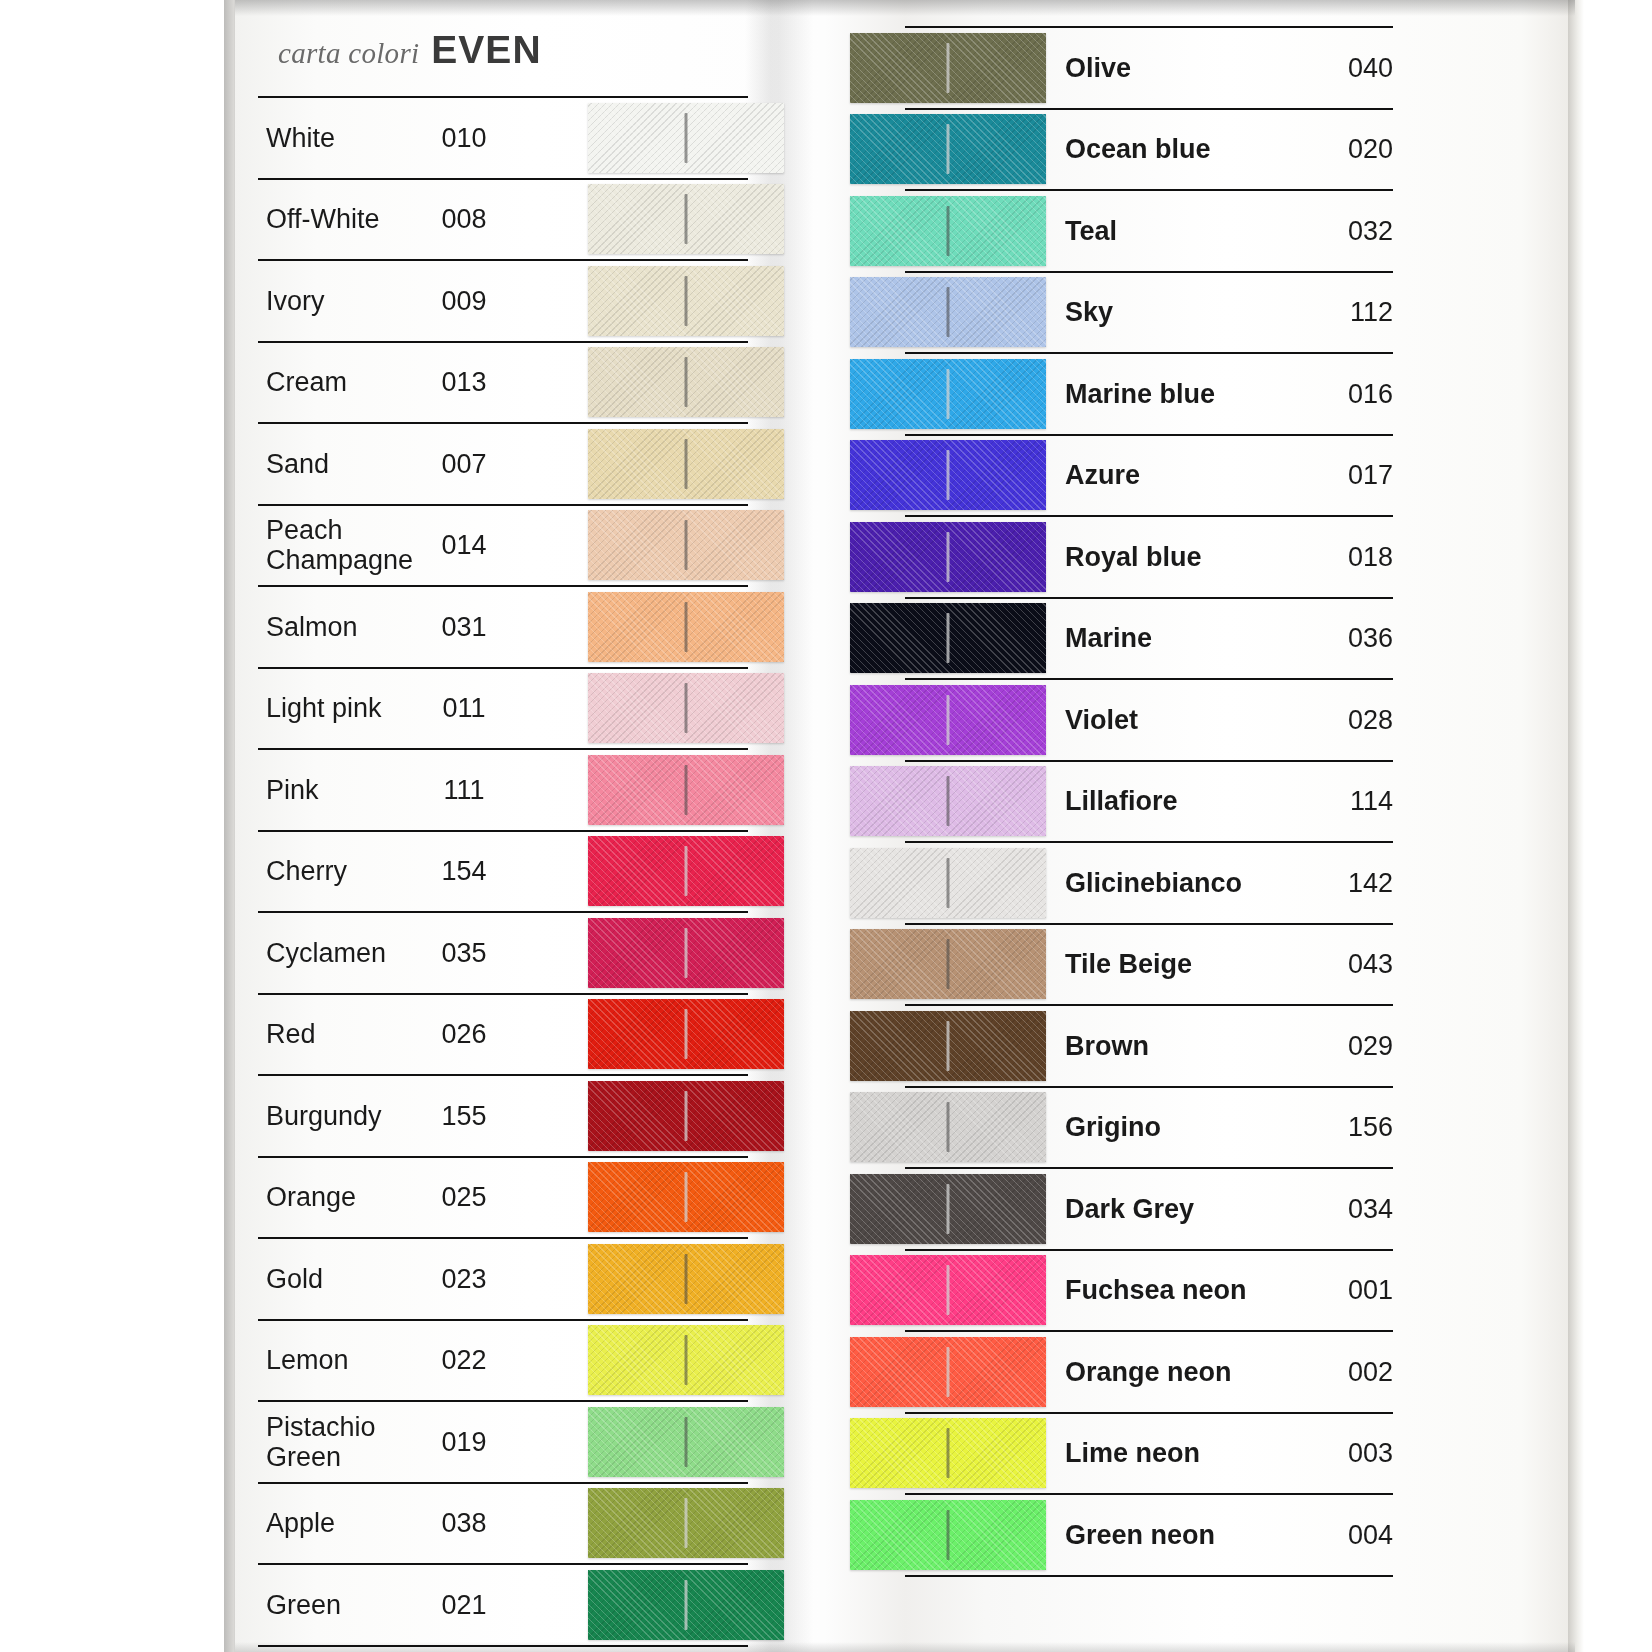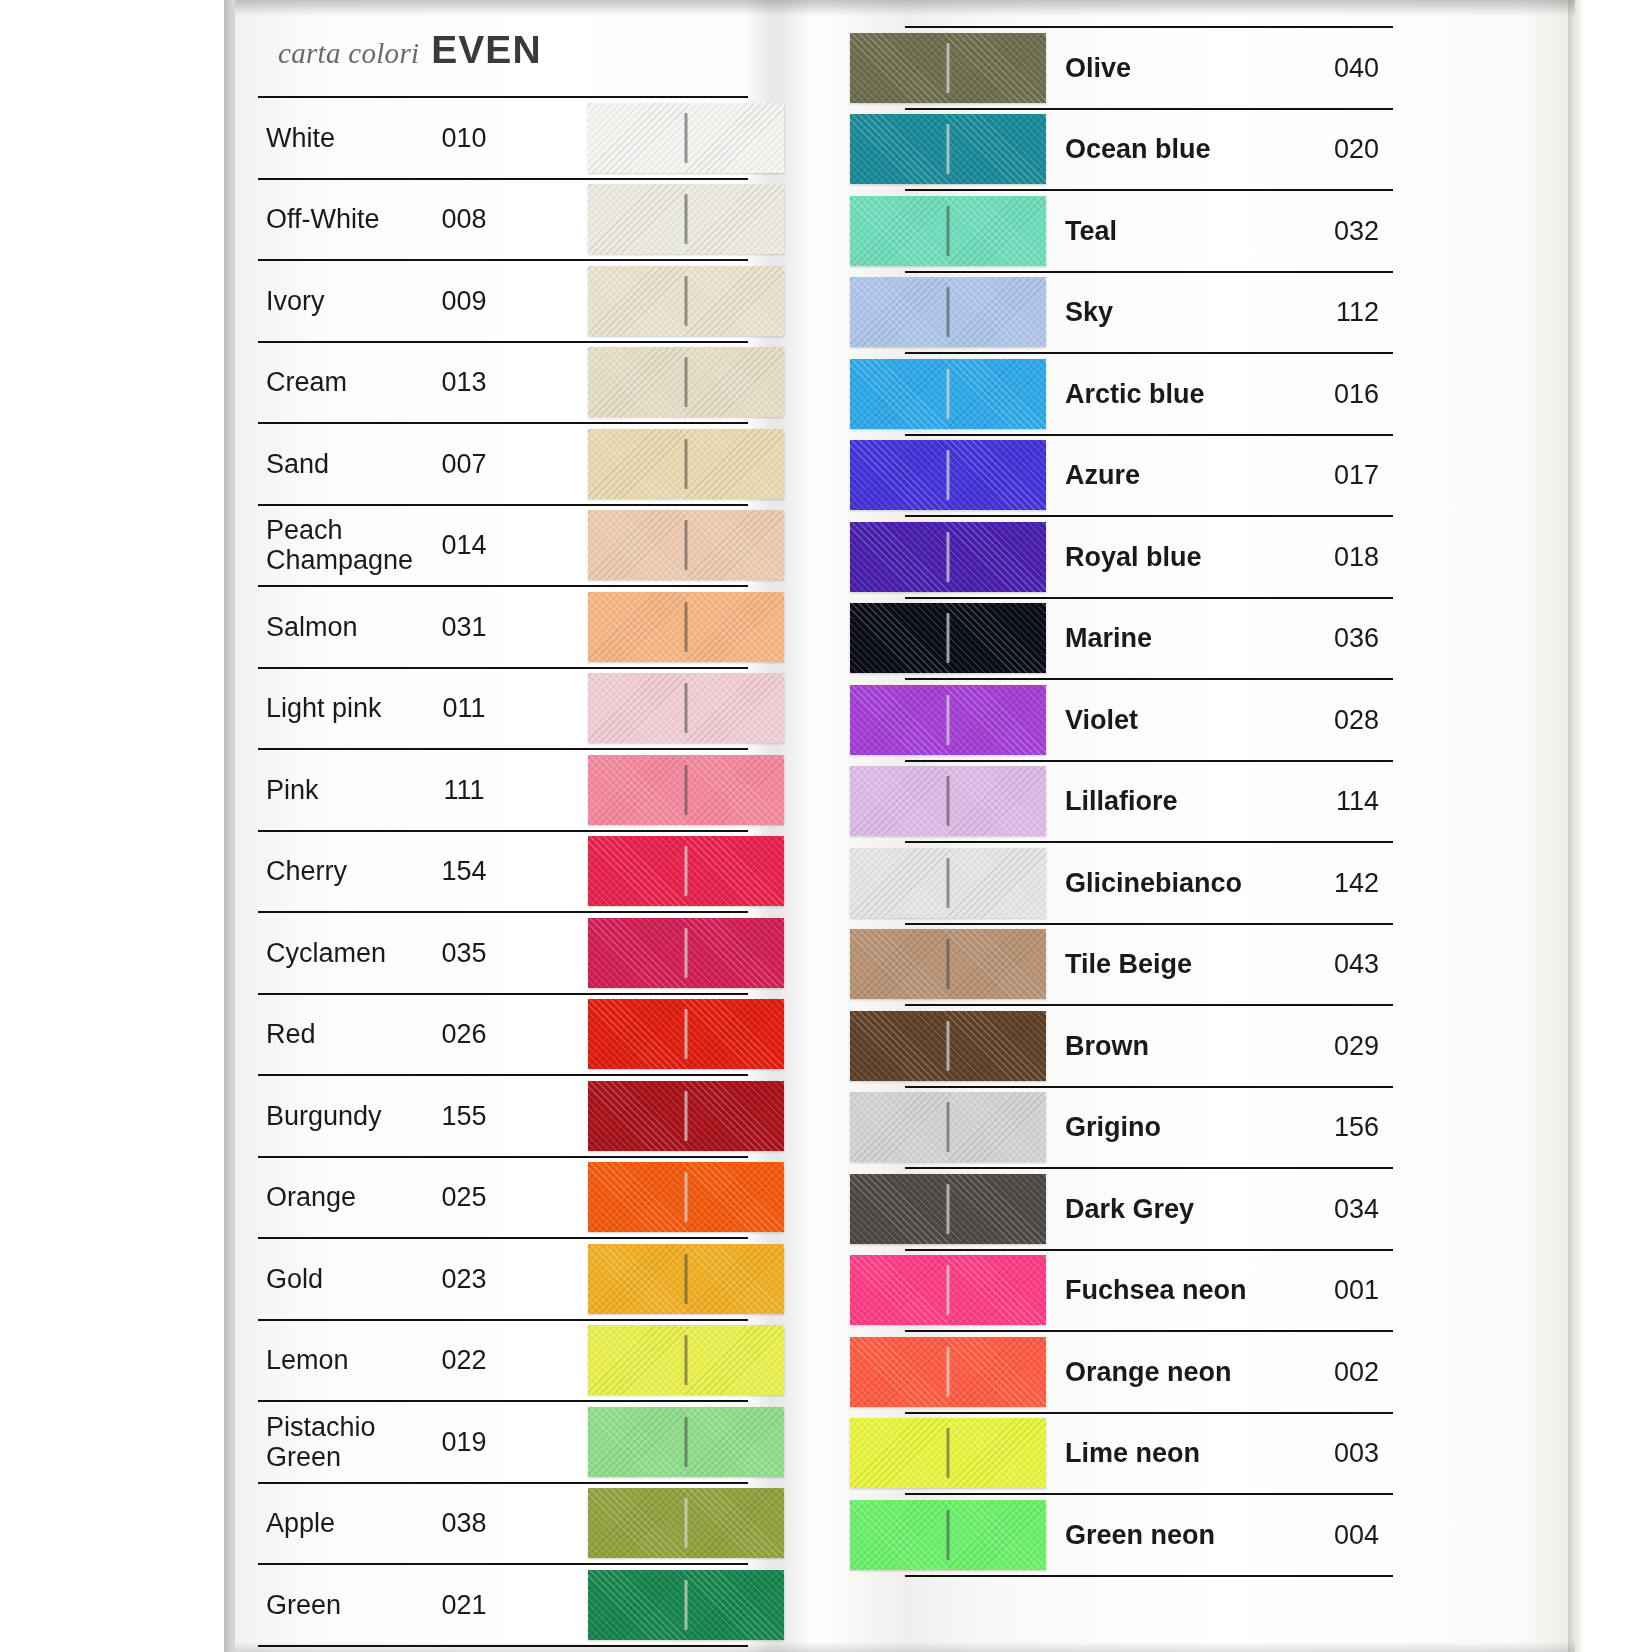--- a/index.html
+++ b/index.html
@@ -88,21 +88,21 @@
     width:196px;height:70px;
     box-shadow:0 1px 2px rgba(0,0,0,.18);
   }
   
   .col-right .swatch{
     position:absolute;left:-55px;top:50%;transform:translateY(-50%);
     width:196px;height:70px;
     box-shadow:0 1px 2px rgba(0,0,0,.18);
   }
   .col-right .label{left:160px;font-weight:bold;}
-  .col-right .code{right:14px;text-align:right;}
+  .col-right .code{right:0;text-align:right;}
 
   
   .swatch{
     background-repeat:repeat;
     background-size:7px 7px, 7px 7px, 100% 100%;
     position:relative;
     overflow:hidden;
   }
   .swatch::before{
     content:"";position:absolute;inset:0;
@@ -251,21 +251,21 @@
         <div class="label">Teal</div>
         <div class="code">032</div>
       </div>
       <div class="row">
         <div class="swatch" style="background: rgb(174, 196, 232);"></div>
         <div class="label">Sky</div>
         <div class="code">112</div>
       </div>
       <div class="row">
         <div class="swatch sw-dark" style="background: rgb(47, 168, 232);"></div>
-        <div class="label">Arctic blue</div>
+        <div class="label">Marine blue</div>
         <div class="code">016</div>
       </div>
       <div class="row">
         <div class="swatch sw-dark" style="background: rgb(68, 51, 216);"></div>
         <div class="label">Azure</div>
         <div class="code">017</div>
       </div>
       <div class="row">
         <div class="swatch sw-dark" style="background: rgb(75, 31, 173);"></div>
         <div class="label">Royal blue</div>

